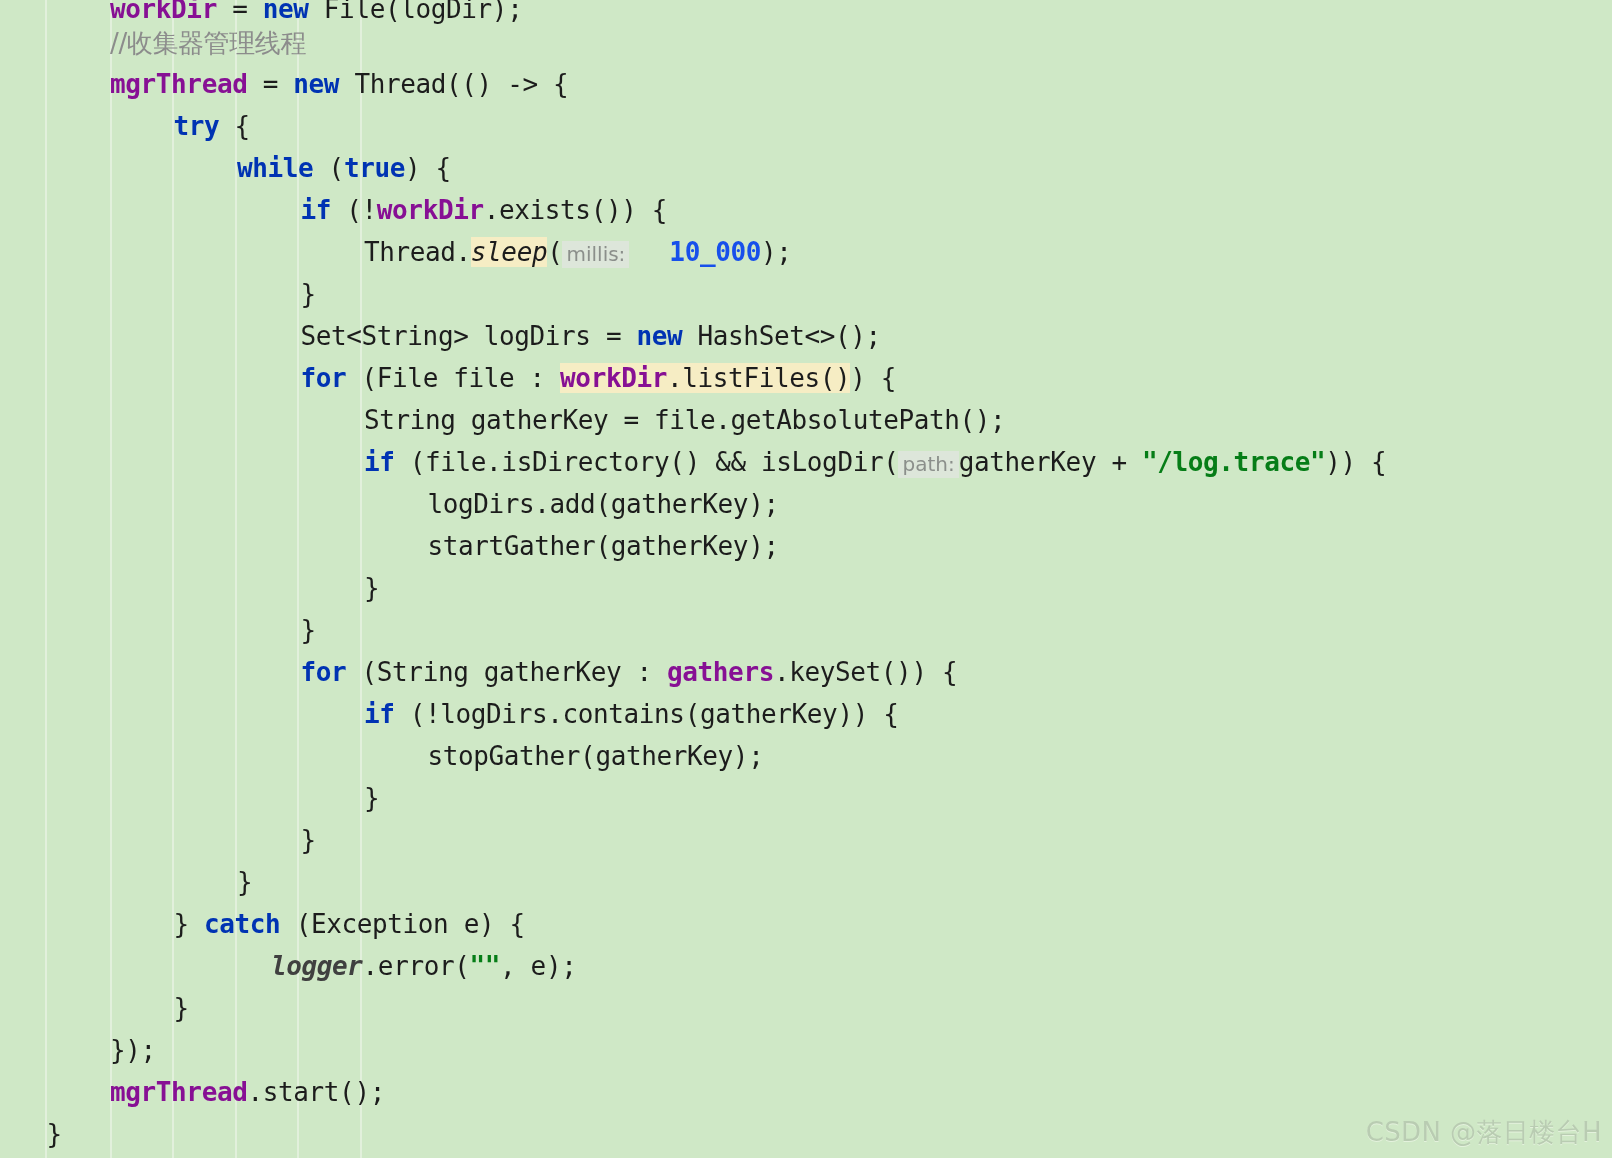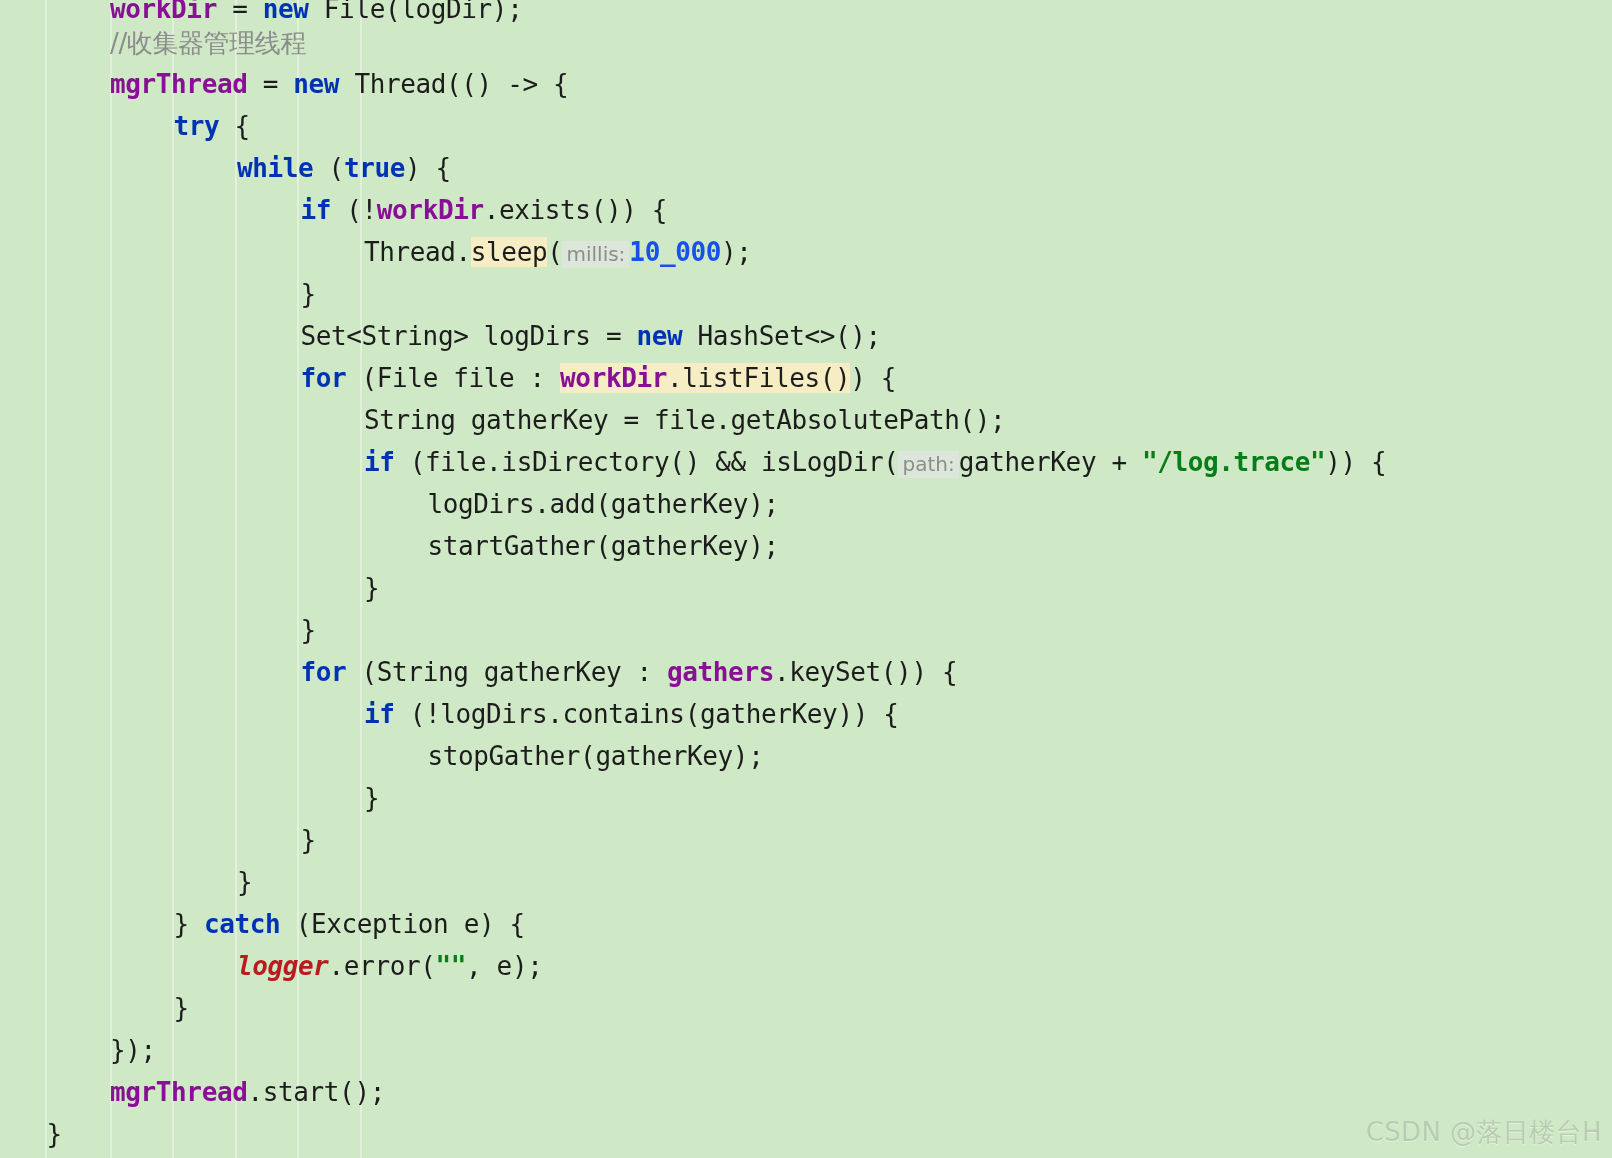--- a/index.html
+++ b/index.html
@@ -52,26 +52,26 @@
     position: absolute;
     left: 0;
     height: 42px;
     white-space: pre;
     display: block;
   }
 
   
   .kw      { color: #0033b3; font-weight: bold; }
   .field   { color: #871094; font-weight: bold; }
-  .sfield  { color: #b91c1c; font-weight: bold; font-style: italic; }
+  .sfield  { color: #404040; font-weight: bold; font-style: italic; margin-left: 34px; }
   .str     { color: #067d17; font-weight: bold; }
-  .num     { color: #1750eb; font-weight: bold; }
+  .num     { color: #1750eb; font-weight: bold; padding-left: 40px; }
   .cmt     { color: #8c8c8c; }
   .plain   { color: #1c1c1c; }
-  .mstatic { }
+  .mstatic { font-style: italic; }
 
   
   .hl { background: #f6edc4; }
 
   
   .hint {
     background: #dde6da;
     color: #8b8f8b;
     border-radius: 0;
     padding: 1px 4px 2px 4px;

